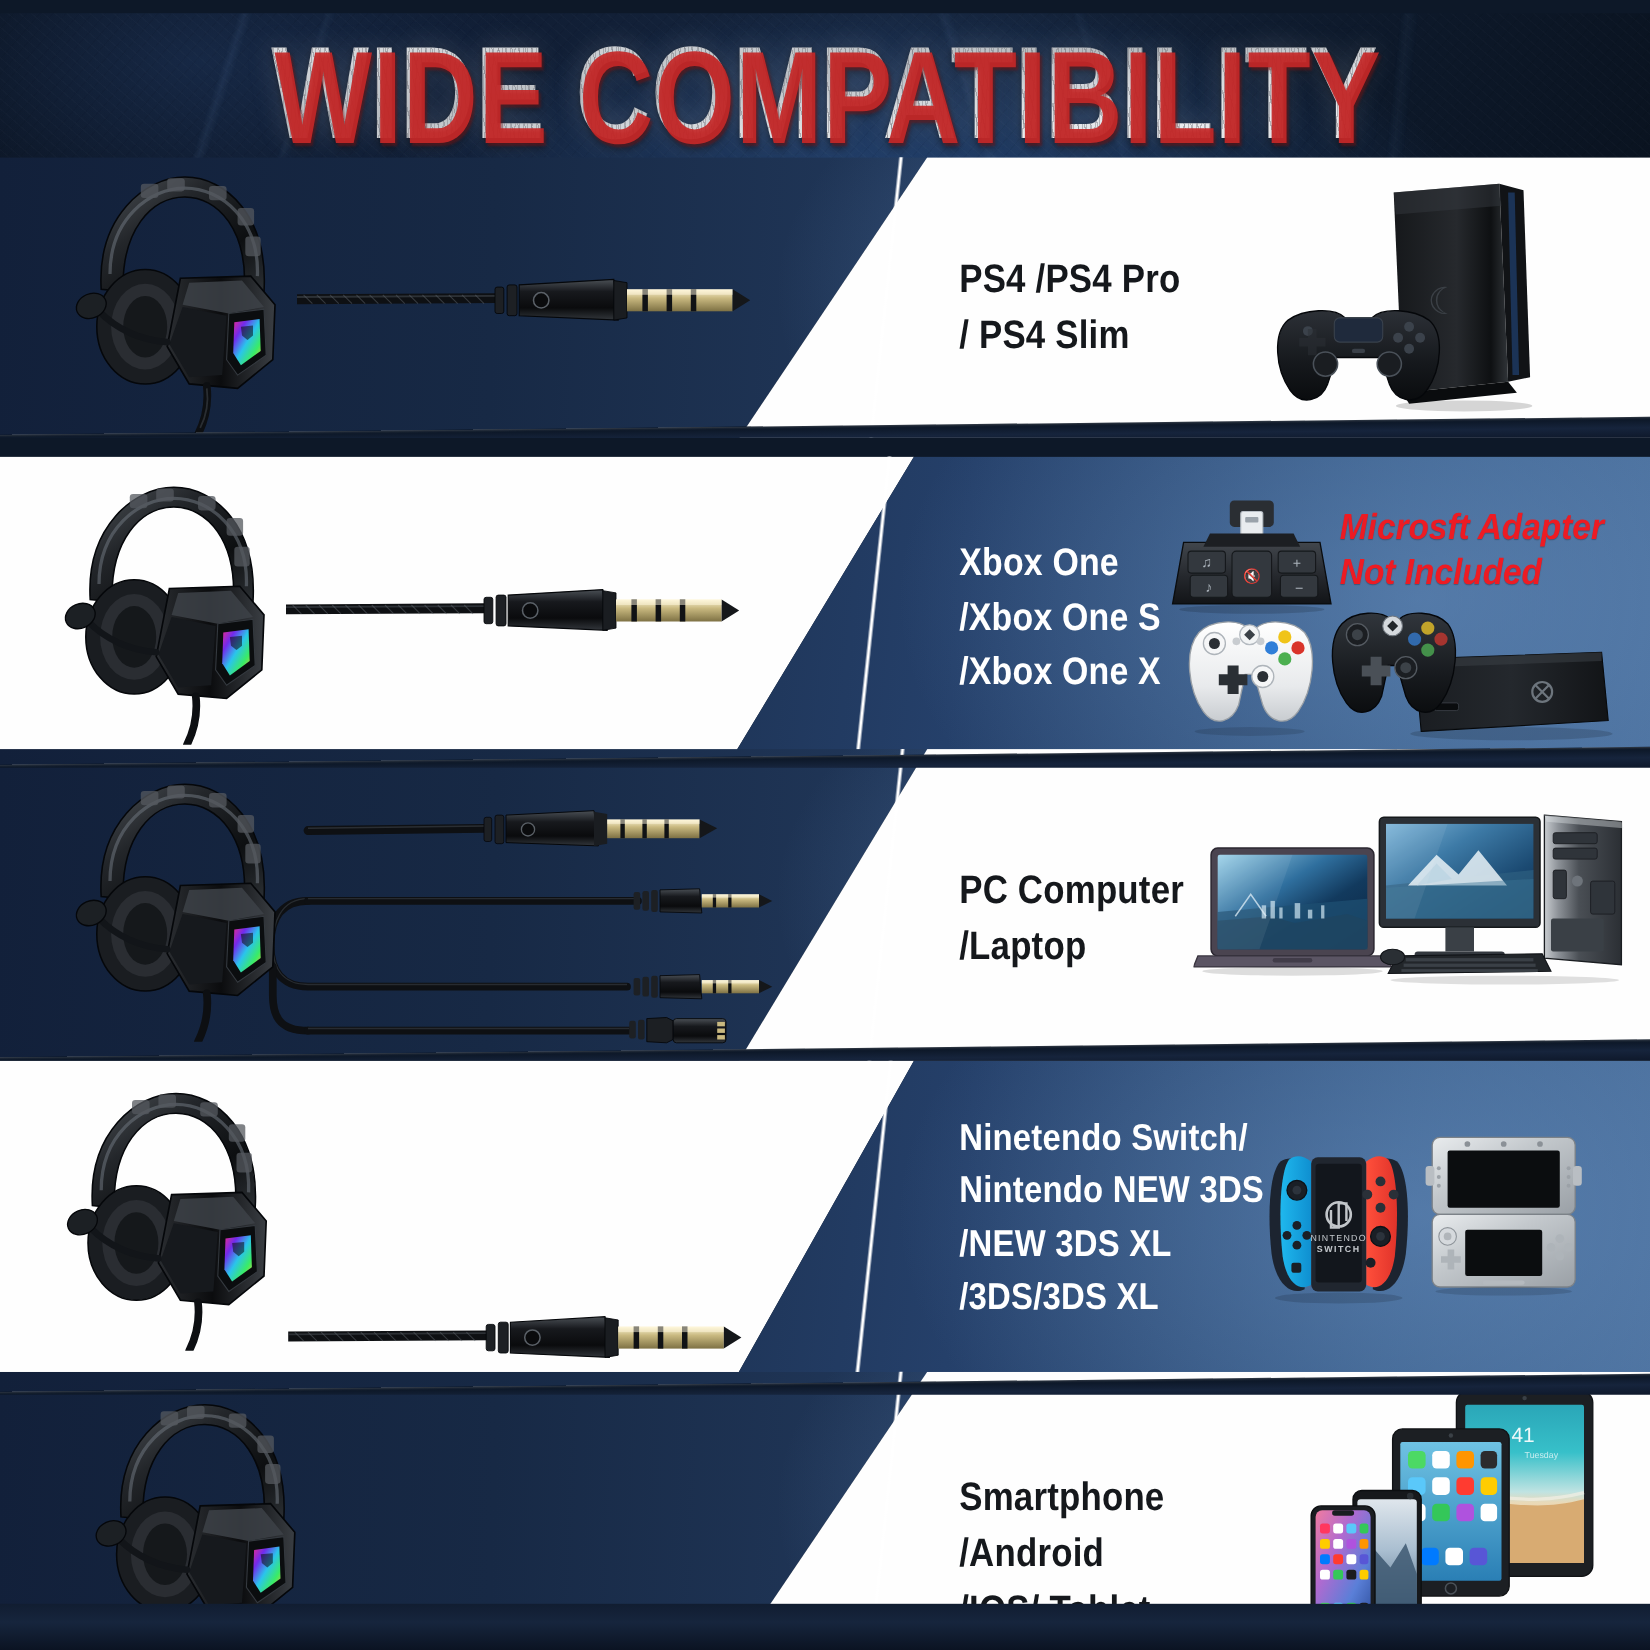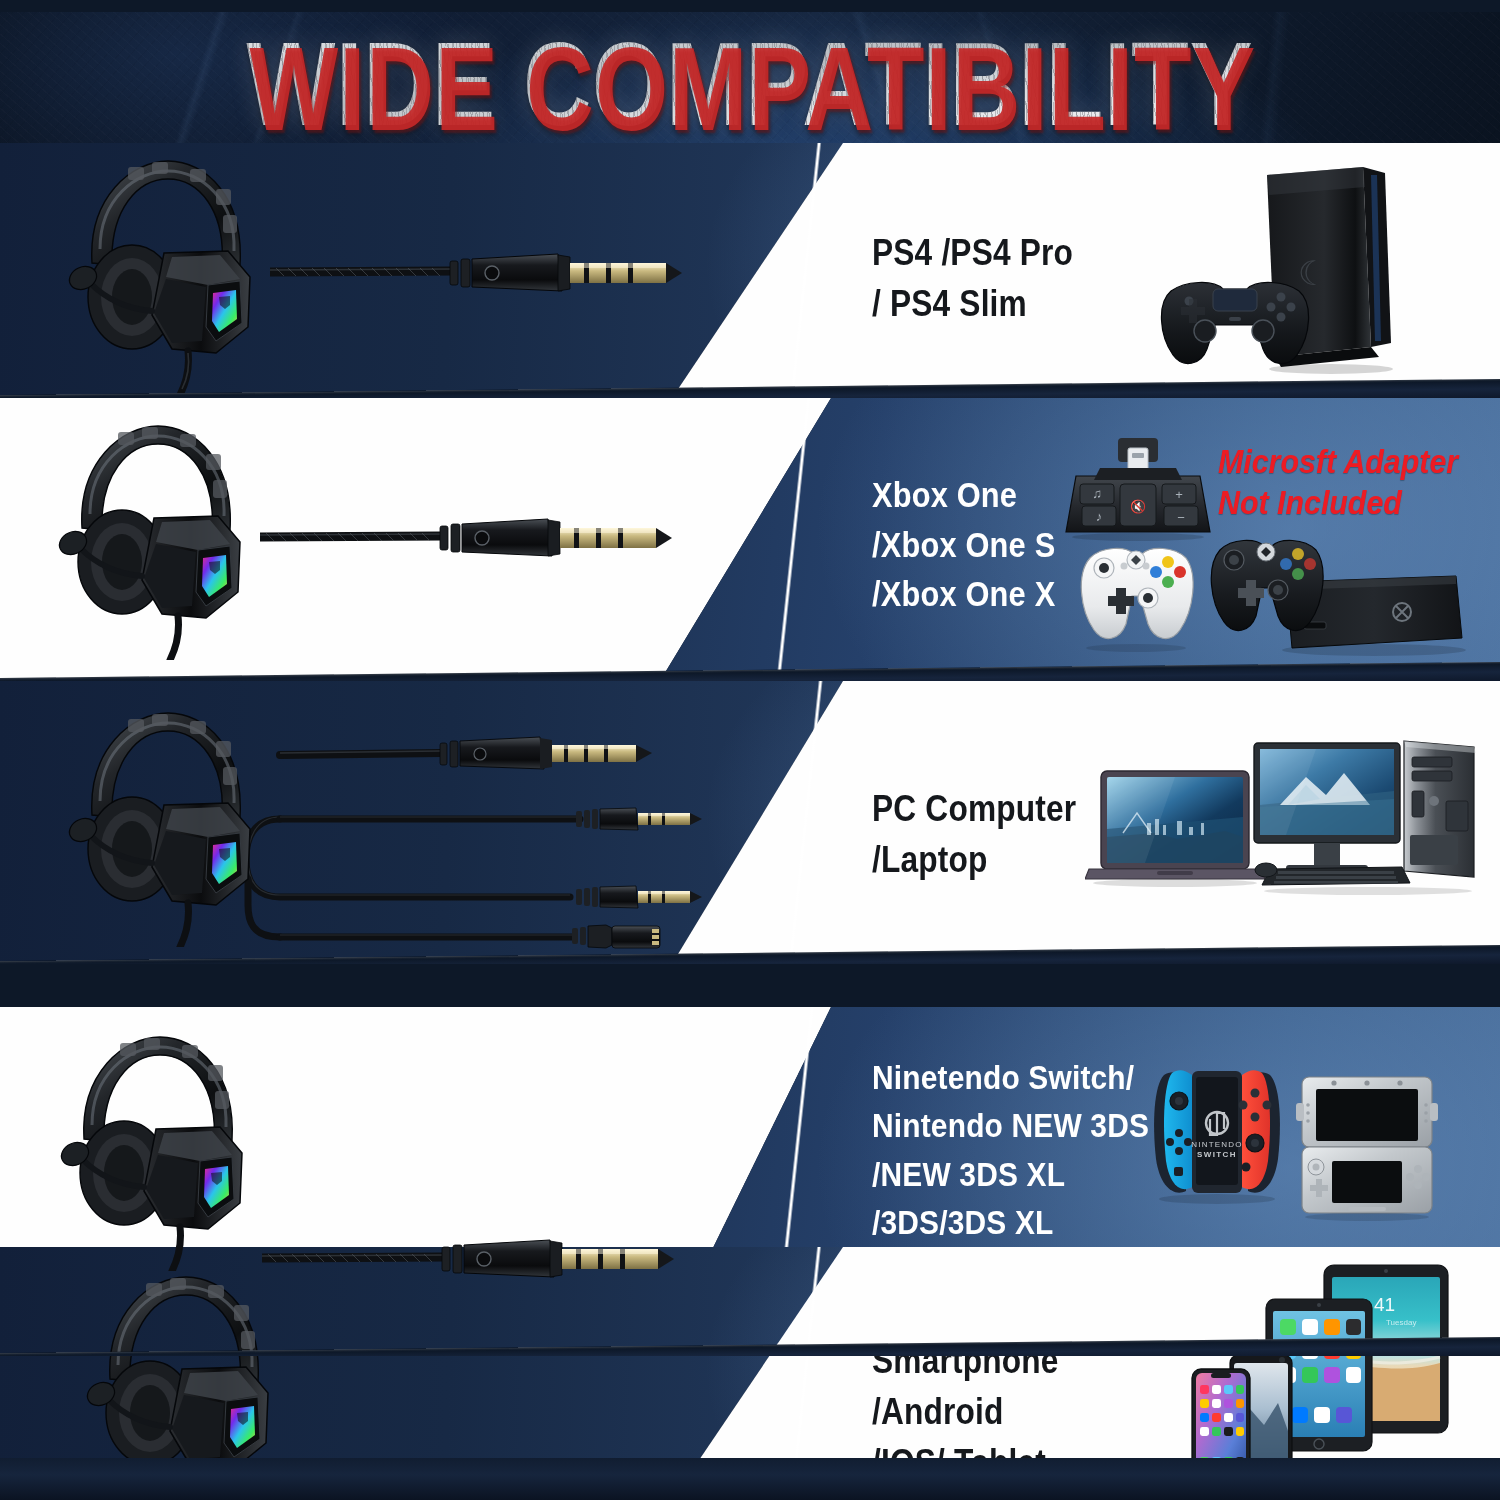--- a/index.html
+++ b/index.html
@@ -305,21 +305,21 @@
           <circle cx="54" cy="58" r="11" fill="#1a1d21" stroke="#4a5159" stroke-width="1.4"></circle>
           <circle cx="112" cy="58" r="11" fill="#1a1d21" stroke="#4a5159" stroke-width="1.4"></circle>
           <path d="M30 34 l8 0 l0 -8 l8 0 l0 8 l8 0 l0 8 l-8 0 l0 8 l-8 0 l0 -8 l-8 0 Z" fill="#2b3036" opacity=".5"></path>
           <rect x="78" y="44" width="12" height="4" rx="2" fill="#3a4048"></rect>
         </g>
       </svg>
     </div>
     <div class="divider" style="bottom:-11px;"></div>
   </div>
 
-  <div class="row v-dark" style="top:255px;height:283px;">
+  <div class="row v-dark" style="top:272px;height:283px;">
     <div class="row-bg-left"></div>
     <div class="row-bg-right"></div>
     <div class="stripe"></div>
 
     <div class="headset" style="left:30px;top:12px;">
       <svg width="230" height="250" viewBox="0 0 230 250">
         <use href="#noop"></use>
         <path d="M52 118 C48 52 92 16 128 16 C166 16 204 52 200 120 L182 122 C186 64 158 34 128 34 C98 34 70 64 72 120 Z" fill="url(#hb1)" stroke="#05070a" stroke-width="1.4"></path>
         <path d="M60 104 C60 54 96 26 128 26 C162 26 196 56 194 106" fill="none" stroke="#6d757d" stroke-width="3" opacity=".55"></path>
         <g fill="#55595f" opacity=".75">
@@ -662,21 +662,21 @@
           <rect x="24" y="137" width="120" height="3"></rect>
           <rect x="22" y="142" width="124" height="2.6"></rect>
         </g>
         <ellipse cx="14" cy="131" rx="11" ry="7" fill="#2a2f34" stroke="#13161a" stroke-width="1"></ellipse>
         <ellipse cx="116" cy="152" rx="104" ry="4" fill="#000" opacity=".12"></ellipse>
       </svg>
     </div>
     <div class="divider" style="bottom:-11px;"></div>
   </div>
 
-  <div class="row v-dark" style="top:821px;height:349px;margin-top:43px;">
+  <div class="row v-dark" style="top:821px;height:304px;">
     <div class="row-bg-left"></div>
     <div class="row-bg-right"></div>
     <div class="stripe"></div>
 
     <div class="headset" style="left:32px;top:14px;">
       <svg width="230" height="250" viewBox="0 0 230 250">
         <path d="M52 118 C48 52 92 16 128 16 C166 16 204 52 200 120 L182 122 C186 64 158 34 128 34 C98 34 70 64 72 120 Z" fill="url(#hb1)" stroke="#05070a" stroke-width="1.4"></path>
         <path d="M60 104 C60 54 96 26 128 26 C162 26 196 56 194 106" fill="none" stroke="#6d757d" stroke-width="3" opacity=".55"></path>
         <g fill="#55595f" opacity=".75">
           <rect x="88" y="22" width="16" height="13" rx="3"></rect>
@@ -721,21 +721,21 @@
         <path d="M396 20 L412 30 L396 40 Z" fill="#15171a"></path>
         <rect x="300" y="20" width="96" height="5" fill="#fff8dd" opacity=".5"></rect>
       </svg>
     </div>
 
     <div class="label light-txt" style="left:872px;top:46px;font-size:34px;">Ninetendo Switch/
 Nintendo NEW 3DS
 /NEW 3DS XL
 /3DS/3DS XL</div>
 
-    <div class="device" style="left:1146px;top:56px;">
+    <div class="device" style="left:1146px;top:80px;">
       <svg width="142" height="142" viewBox="0 0 142 142">
         <defs>
           <linearGradient id="joyL" x1="0" y1="0" x2="1" y2="0">
             <stop offset="0%" stop-color="#1fb8ee"></stop>
               <stop offset="100%" stop-color="#0f8fd0"></stop>
           </linearGradient>
           <linearGradient id="joyR" x1="0" y1="0" x2="1" y2="0">
             <stop offset="0%" stop-color="#ff4f3b"></stop>
               <stop offset="100%" stop-color="#e0332a"></stop>
           </linearGradient>

